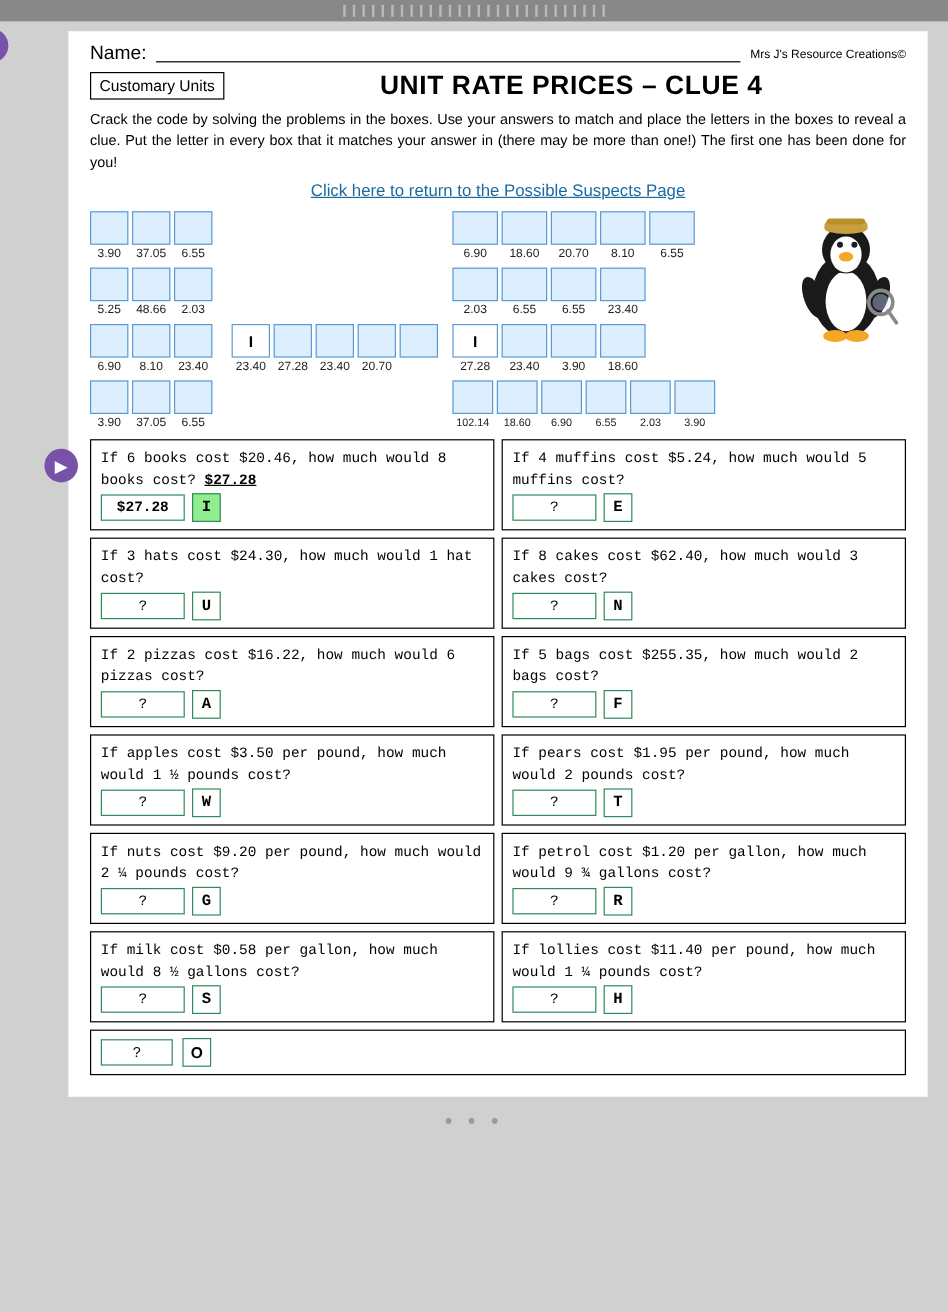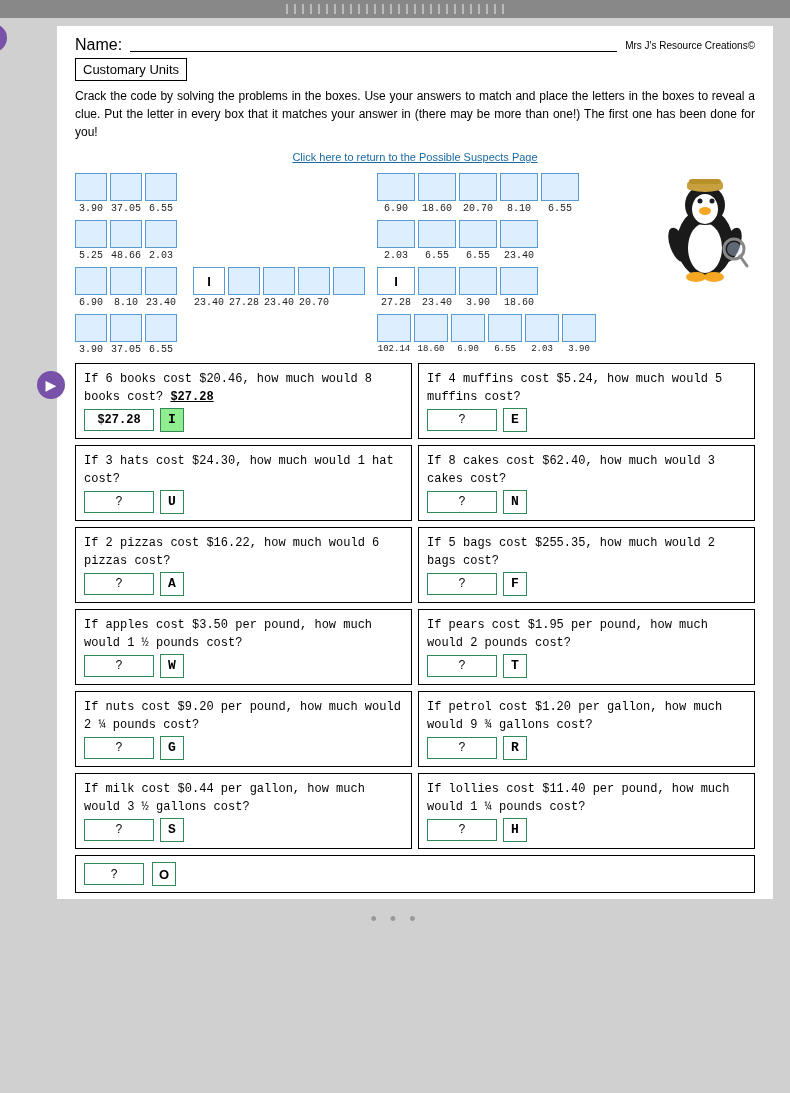--- a/index.html
+++ b/index.html
@@ -23,21 +23,21 @@
       display: inline-block;
       width: 2px;
       height: 10px;
       background: #bbb;
     }
 
     .page-wrapper {
       margin: 0 auto;
       background: white;
       width: 716px;
-      padding: 10px 18px 6px 18px;
+      padding: 10px 18px 18px 18px;
       position: relative;
       margin-top: 4px;
     }
 
     .name-row {
       display: flex;
       justify-content: space-between;
       align-items: center;
       margin-bottom: 4px;
     }
@@ -67,21 +67,21 @@
       line-height: 1.5;
       margin-bottom: 6px;
       text-align: justify;
     }
 
     .link-row {
       text-align: center;
       margin-bottom: 8px;
     }
     .link-row a {
-      font-size: 11px;
+      font-size: 14px;
       color: #1a6aa1;
       margin-top: 46px;
     }
     .penguin-area {
       width: 100px;
       display: flex;
       align-items: center;
       justify-content: center;
     }
 
@@ -106,21 +106,20 @@
       font-weight: bold;
     }
     .cell.letter {
       background: white;
       color: black;
       font-weight: bold;
     }
     .num-row {
       display: flex;
       gap: 3px;
-      font-family: Liberation Mono, monospace;
     }
     .num-label {
       width: 32px;
       text-align: center;
       font-size: 10px;
       color: #222;
     }
 
     
     .cell-wide {
@@ -282,20 +281,21 @@
   <div class="page-wrapper">
 
     <div class="name-row">
       <span>Name:</span>
       <span style="flex:1; border-bottom: 1px solid #000; margin: 0 8px; height:14px;"></span>
       <span style="font-size:10px;">Mrs J's Resource Creations©</span>
     </div>
 
     <div class="header-row">
       <div class="tag-box">Customary Units</div>
+      <div class="main-title">UNIT RATE PRICES – CLUE 4</div>
     </div>
 
     <div class="instructions">Crack the code by solving the problems in the boxes. Use your answers to match and place the letters in the boxes to reveal a clue.  Put the letter in every box that it matches  your answer in (there may be more than one!) The first one has been done for you!</div>
 
     <div class="link-row">
       <a href="#">Click here to return to the Possible Suspects Page</a>
     </div>
 
     <div style="display:flex; gap:12px; align-items:flex-start; margin-bottom:4px;">
 
@@ -554,21 +554,21 @@
 
         <div class="problem-card">
           <div>If petrol cost $1.20 per gallon, how much would 9 ¾ gallons cost?</div>
           <div class="answer-row">
             <div class="answer-box">?</div>
             <div class="letter-box">R</div>
           </div>
         </div>
 
         <div class="problem-card">
-          <div>If milk cost $0.44 per gallon, how much would 3 ½ gallons cost?</div>
+          <div>If milk cost $0.58 per gallon, how much would 8 ½ gallons cost?</div>
           <div class="answer-row">
             <div class="answer-box">?</div>
             <div class="letter-box">S</div>
           </div>
         </div>
 
         <div class="problem-card">
           <div>If lollies cost $11.40 per pound, how much would 1 ¼ pounds cost?</div>
           <div class="answer-row">
             <div class="answer-box">?</div>

